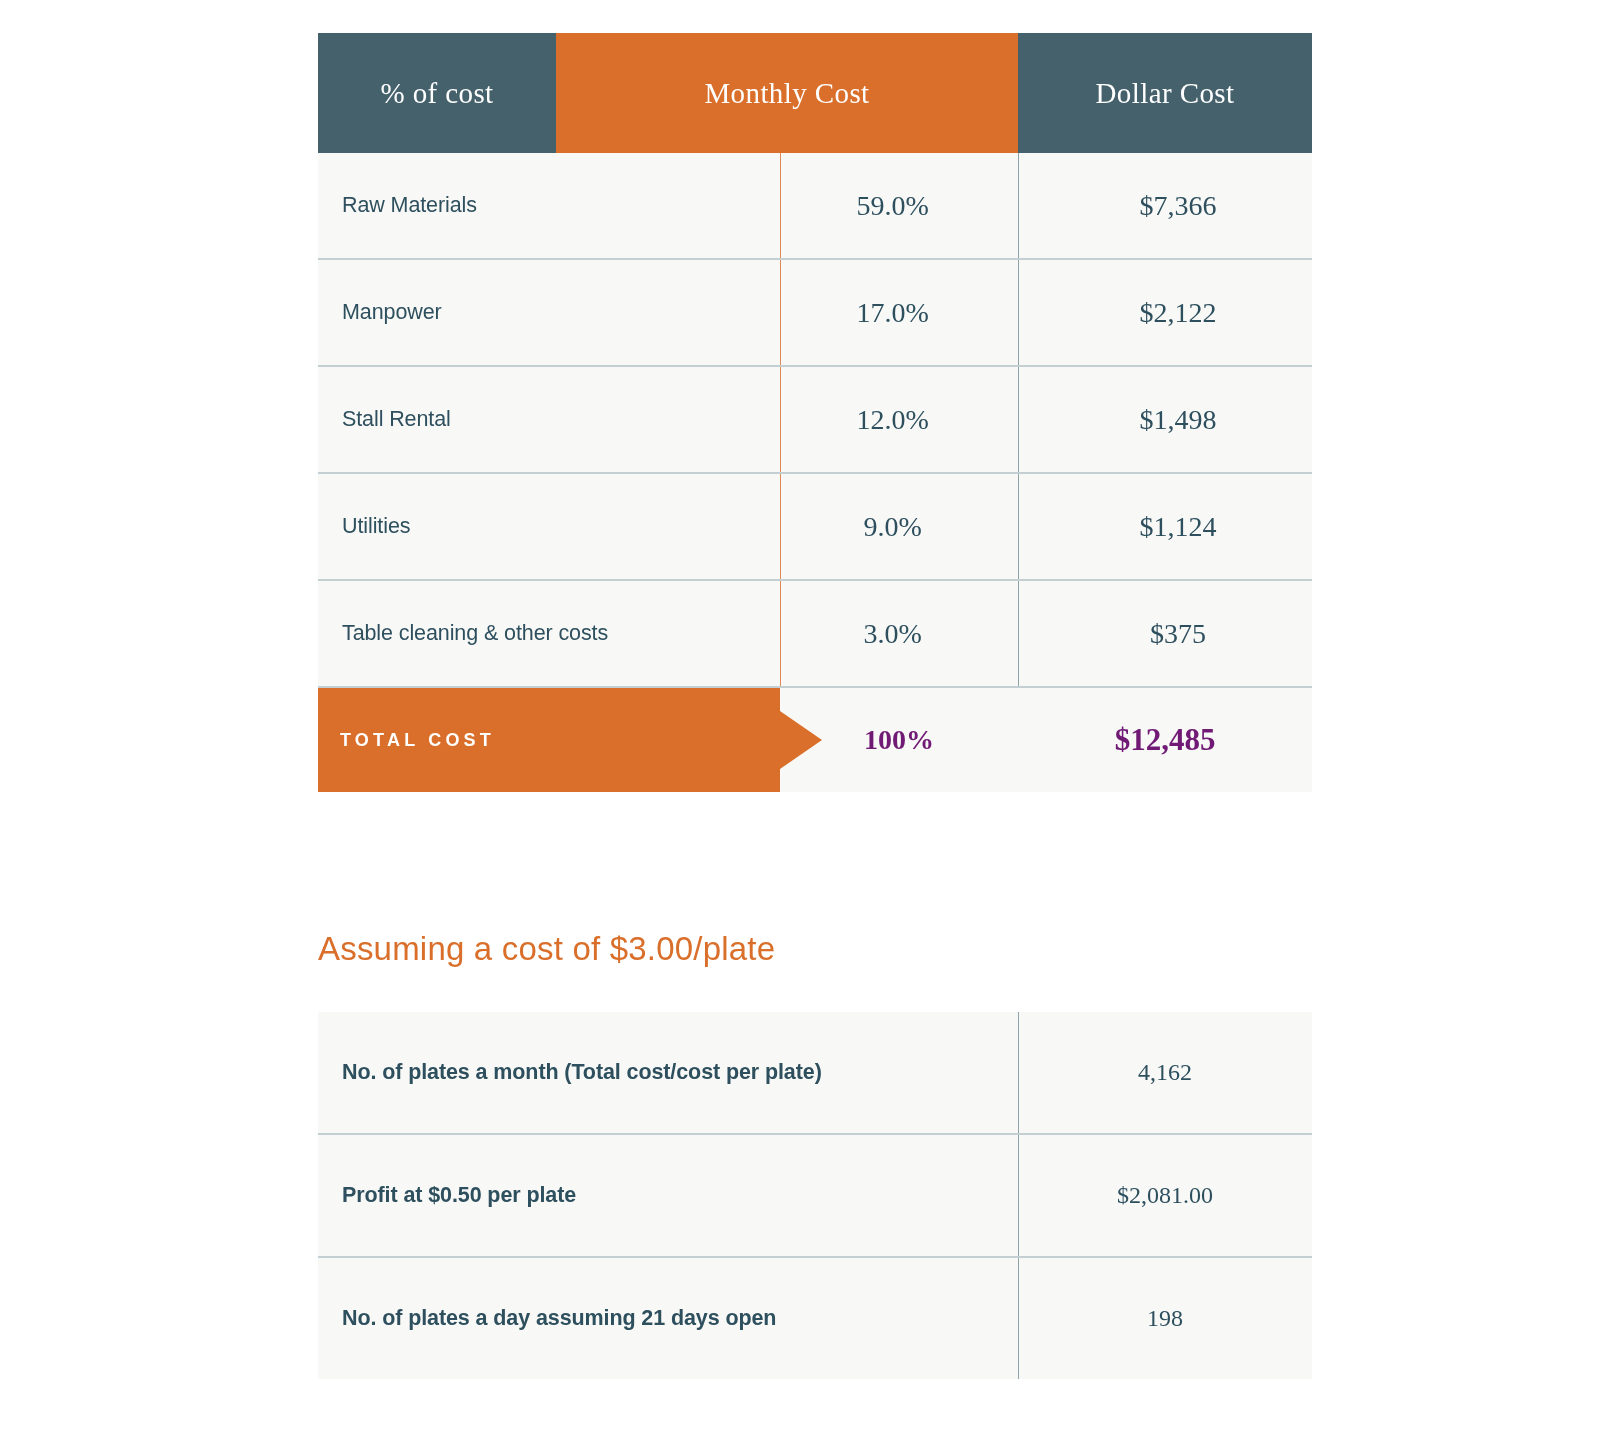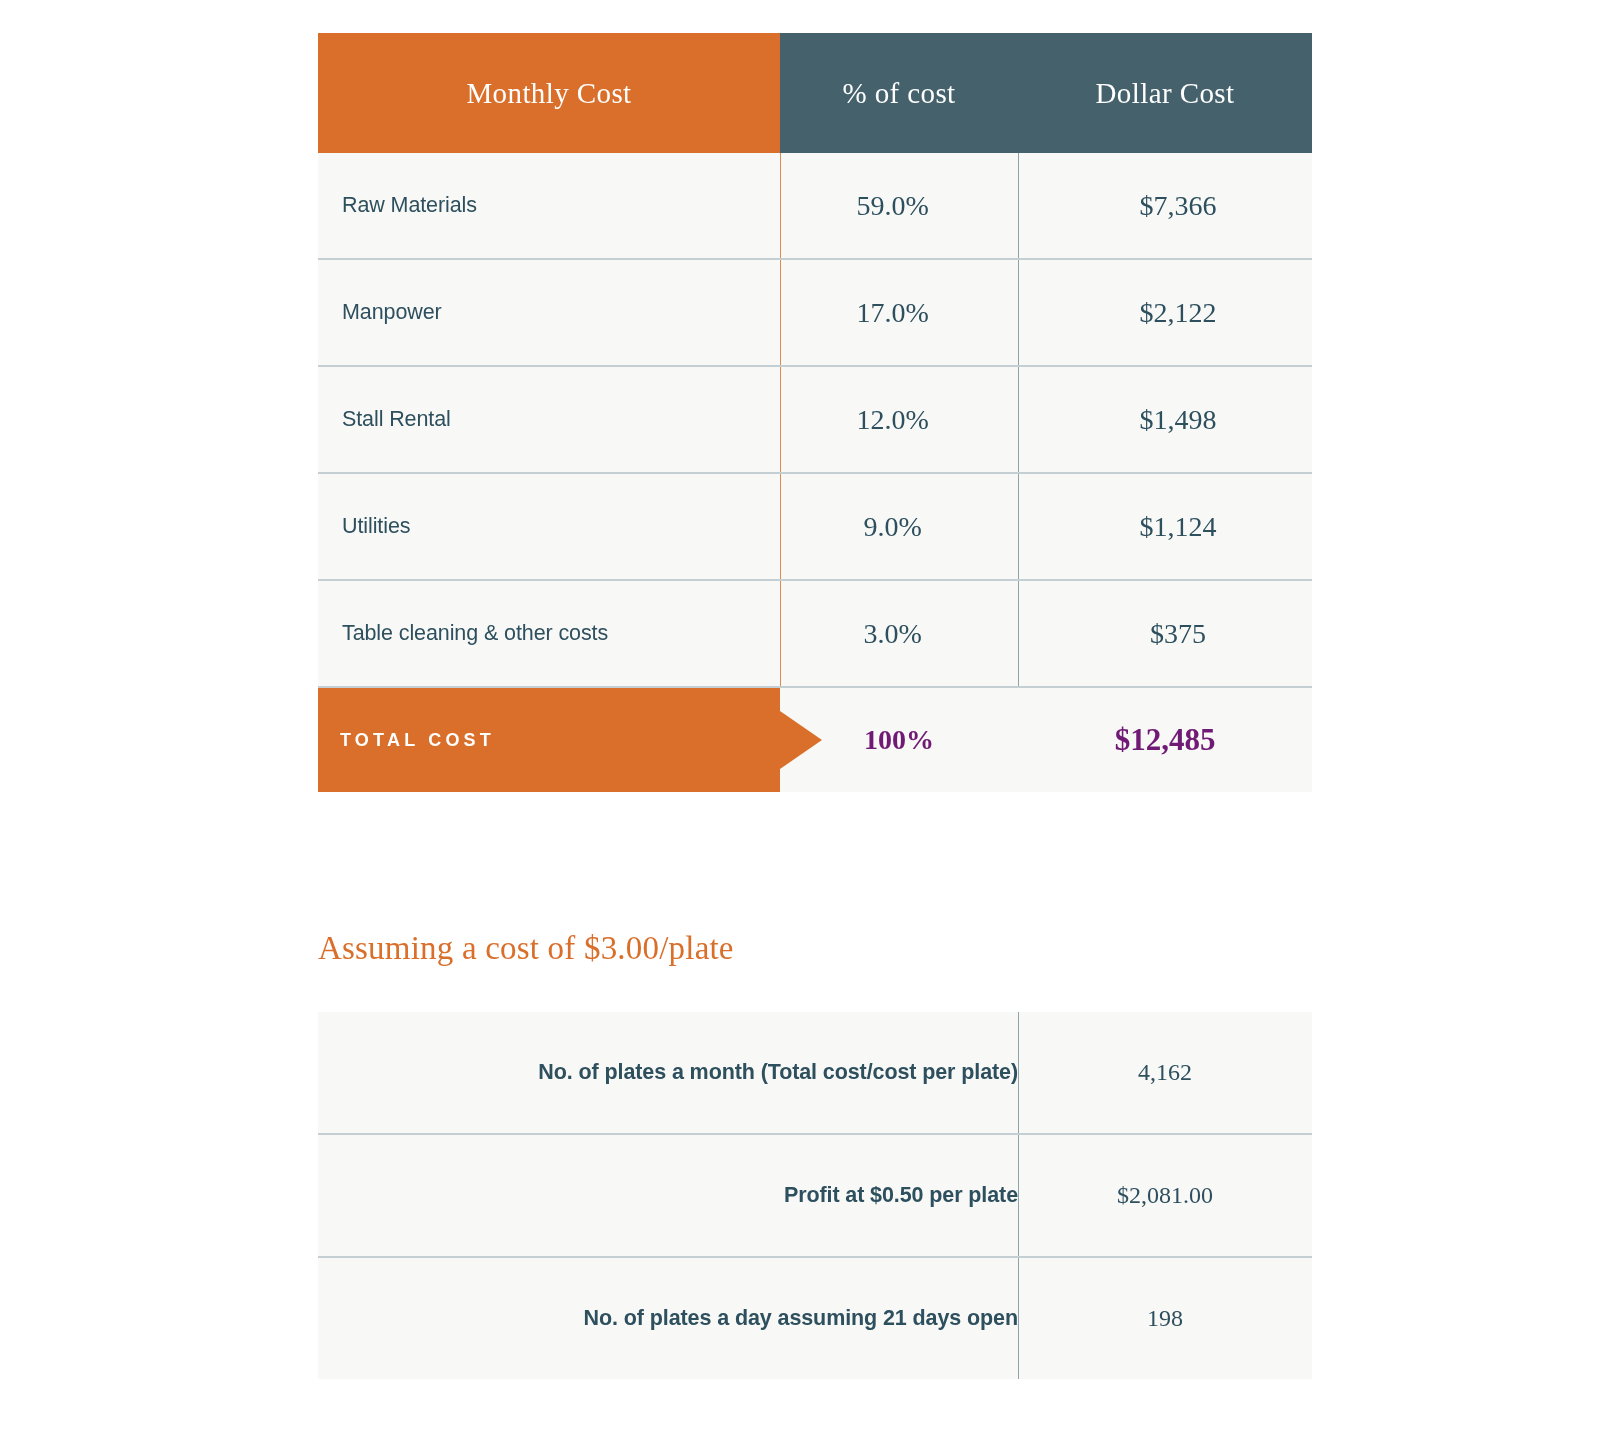--- a/index.html
+++ b/index.html
@@ -161,21 +161,21 @@
     z-index: 2;
   }
   .total-pct    { width: 238px; font-size: 28px; }
   .total-dollar { width: 294px; font-size: 31px; }
 
   
   #plate-heading {
     position: absolute;
     left: 318px;
     top: 930px;
-    font-family: Liberation Serif, serif;
+    font-family: Liberation Sans, sans-serif;
     color: #d96f2a;
     font-size: 33px;
     letter-spacing: 0.2px;
   }
 
   
   #plates-table { top: 1012px; background: #f8f8f6; }
   .plates-body { position: relative; }
   .plate-row {
     display: flex;
@@ -187,44 +187,43 @@
   }
   .plate-row:last-child { border-bottom: none; }
   .plate-row .p-name {
     width: 700px;
     padding-left: 24px;
     box-sizing: border-box;
     font-size: 21.5px;
     font-weight: bold;
     color: #2d4f5e;
     letter-spacing: -0.1px;
-    text-align: right;
   }
   .plate-row .p-value {
     width: 294px;
     text-align: center;
     font-family: "Liberation Serif", serif;
     color: #2d4f5e;
     font-size: 24px;
   }
   .vdiv.plates { left: 700px; background: #8fa3aa; }
 </style>
 </head>
 <body>
 
 <div class="table-wrap" id="cost-table">
 
   <div class="cost-head">
+    <div class="hcell h-pct">
+      <span class="hcell-label">% of cost</span>
+      <span class="pointer teal"></span>
+    </div>
     <div class="hcell h-name">
       <span class="hcell-label">Monthly Cost</span>
       <span class="pointer orange"></span>
-    </div>
-    <div class="hcell h-pct">
-      <span class="hcell-label">% of cost</span>
-      <span class="pointer teal"></span>
     </div>
     <div class="hcell h-dollar">
       <span class="hcell-label">Dollar Cost</span>
       <span class="pointer teal"></span>
     </div>
   </div>
 
   <div class="cost-body">
     <div class="vdiv orange"></div>
     <div class="vdiv teal"></div>

